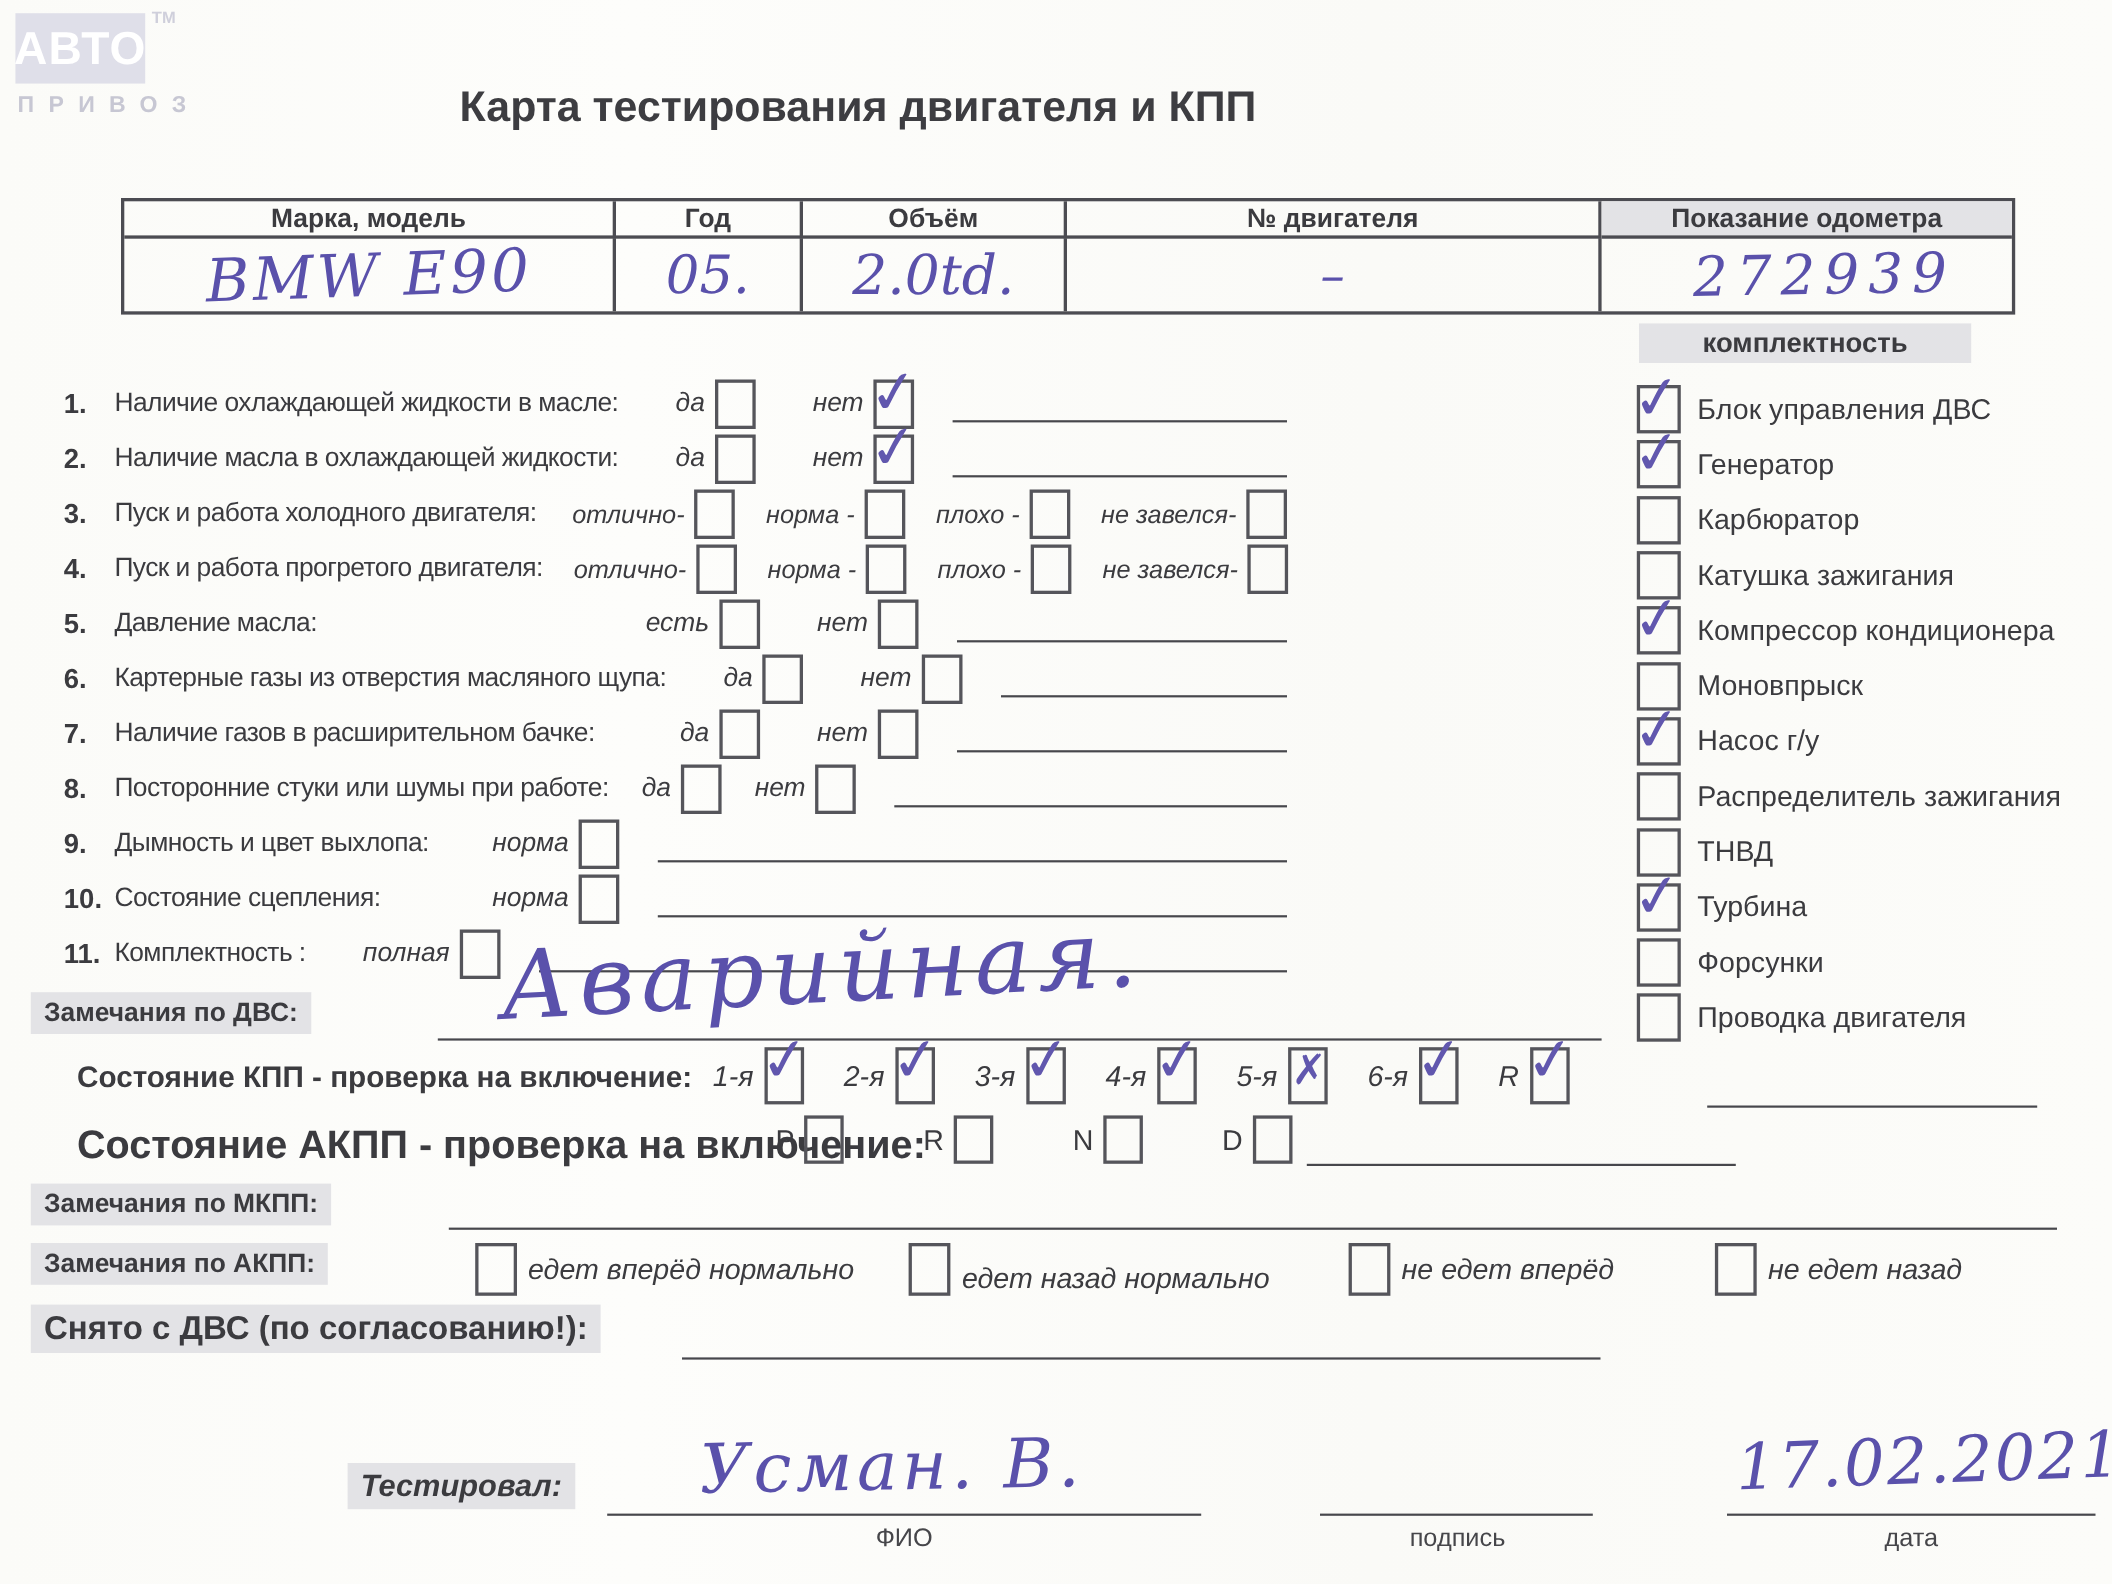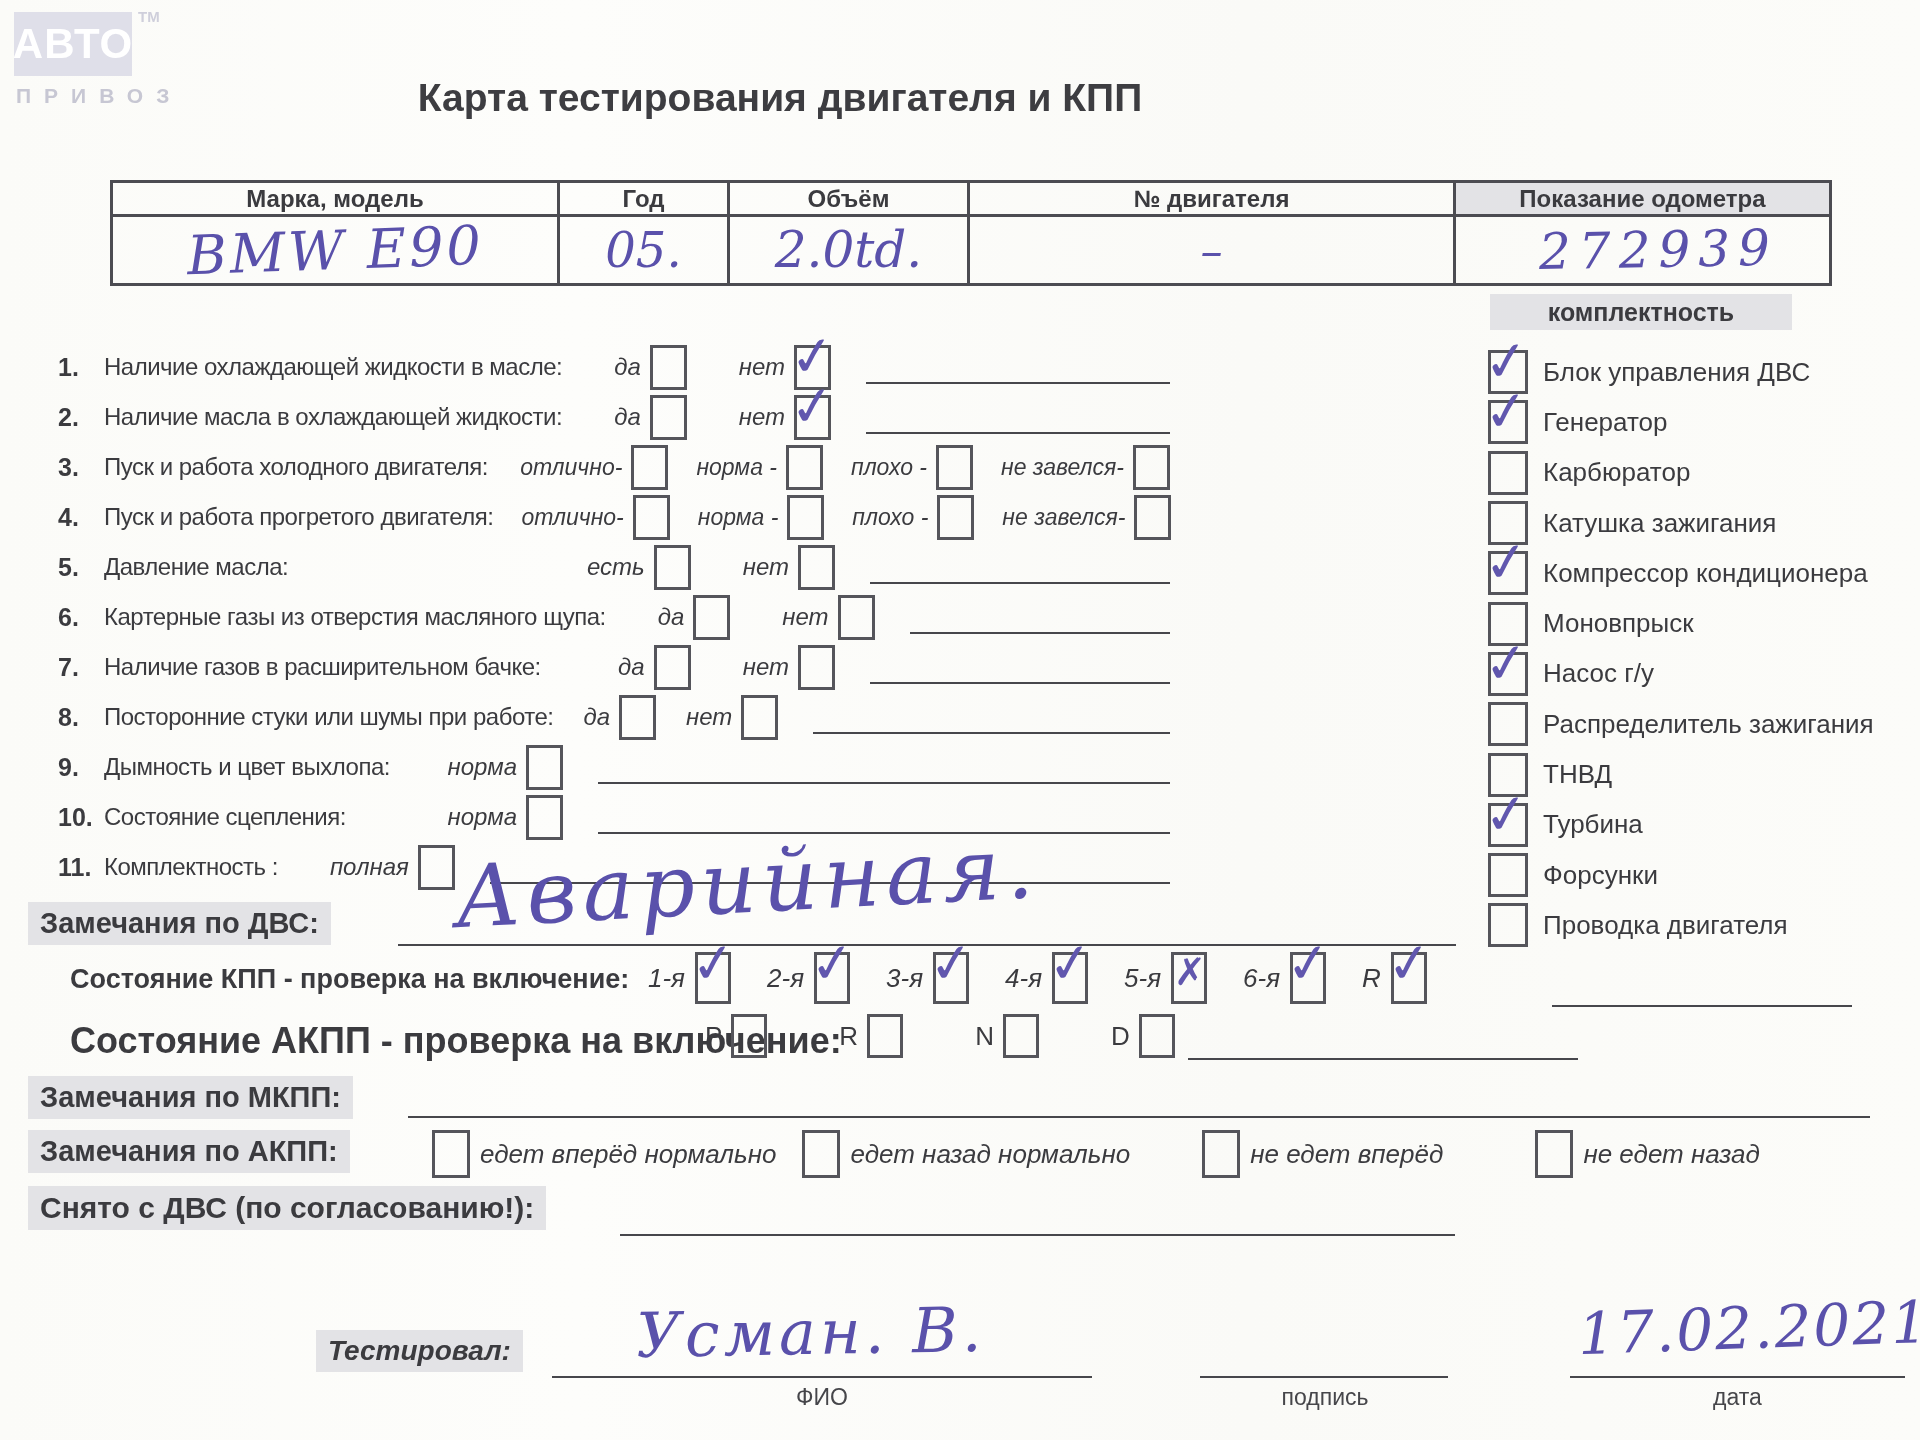--- a/index.html
+++ b/index.html
@@ -71,21 +71,21 @@
   .test-row:nth-child(9) .fill-line,.test-row:nth-child(10) .fill-line{width:572px;}
   .test-row:nth-child(11) .fill-line{width:700px;}
 
   
   .equipment{position:absolute;left:1488px;top:347px;width:432px;}
   .equip-row{display:flex;align-items:center;height:50.3px;white-space:nowrap;}
   .equip-row .cb{width:40px;height:44px;}
   .equip-label{font-size:26px;margin-left:15px;}
 
   
-  .slabel{position:absolute;font-weight:bold;font-size:29px;padding:5px 12px;white-space:nowrap;}
+  .slabel{position:absolute;font-weight:bold;font-size:24px;padding:5px 12px;white-space:nowrap;}
   .line{position:absolute;height:0;border-bottom:2px solid var(--line);}
 
   .dvs-label{left:28px;top:902px;}
   .dvs-line{left:398px;top:944px;width:1058px;}
   .dvs-value{position:absolute;left:455px;top:832px;font-size:86px;letter-spacing:6px;transform:rotate(-3deg);}
 
   .kpp-label{position:absolute;left:70px;top:964px;font-weight:bold;font-size:27px;}
   .kpp-gears{position:absolute;left:648px;top:952px;display:flex;align-items:center;}
   .gear{display:flex;align-items:center;margin-left:36px;}
   .gear:first-child{margin-left:0;}
@@ -100,21 +100,21 @@
   .pos-label{font-size:26px;margin-right:9px;}
   .pos .cb{width:36px;height:44px;}
   .akpp-line{left:1188px;top:1058px;width:390px;}
 
   .mkpp-label{left:28px;top:1076px;}
   .mkpp-line{left:408px;top:1116px;width:1462px;}
 
   .akppr-label{left:28px;top:1130px;}
   .akppr-options{position:absolute;left:432px;top:1128px;height:52px;display:flex;align-items:center;}
   .aopt{display:flex;align-items:center;white-space:nowrap;}
-  .aopt:nth-child(2){margin-left:26px;}
+  .aopt:nth-child(2){margin-left:50px;align-items:flex-end;}
   .aopt:nth-child(3){margin-left:72px;}
   .aopt:nth-child(4){margin-left:92px;}
   .aopt .cb{width:38px;height:48px;margin-right:10px;}
   .aopt-label{font-style:italic;font-size:26px;}
 
   .removed-label{left:28px;top:1186px;font-size:30px;}
   .removed-line{left:620px;top:1234px;width:835px;}
 
   
   .tested-label{left:316px;top:1330px;font-style:italic;font-size:28px;}

